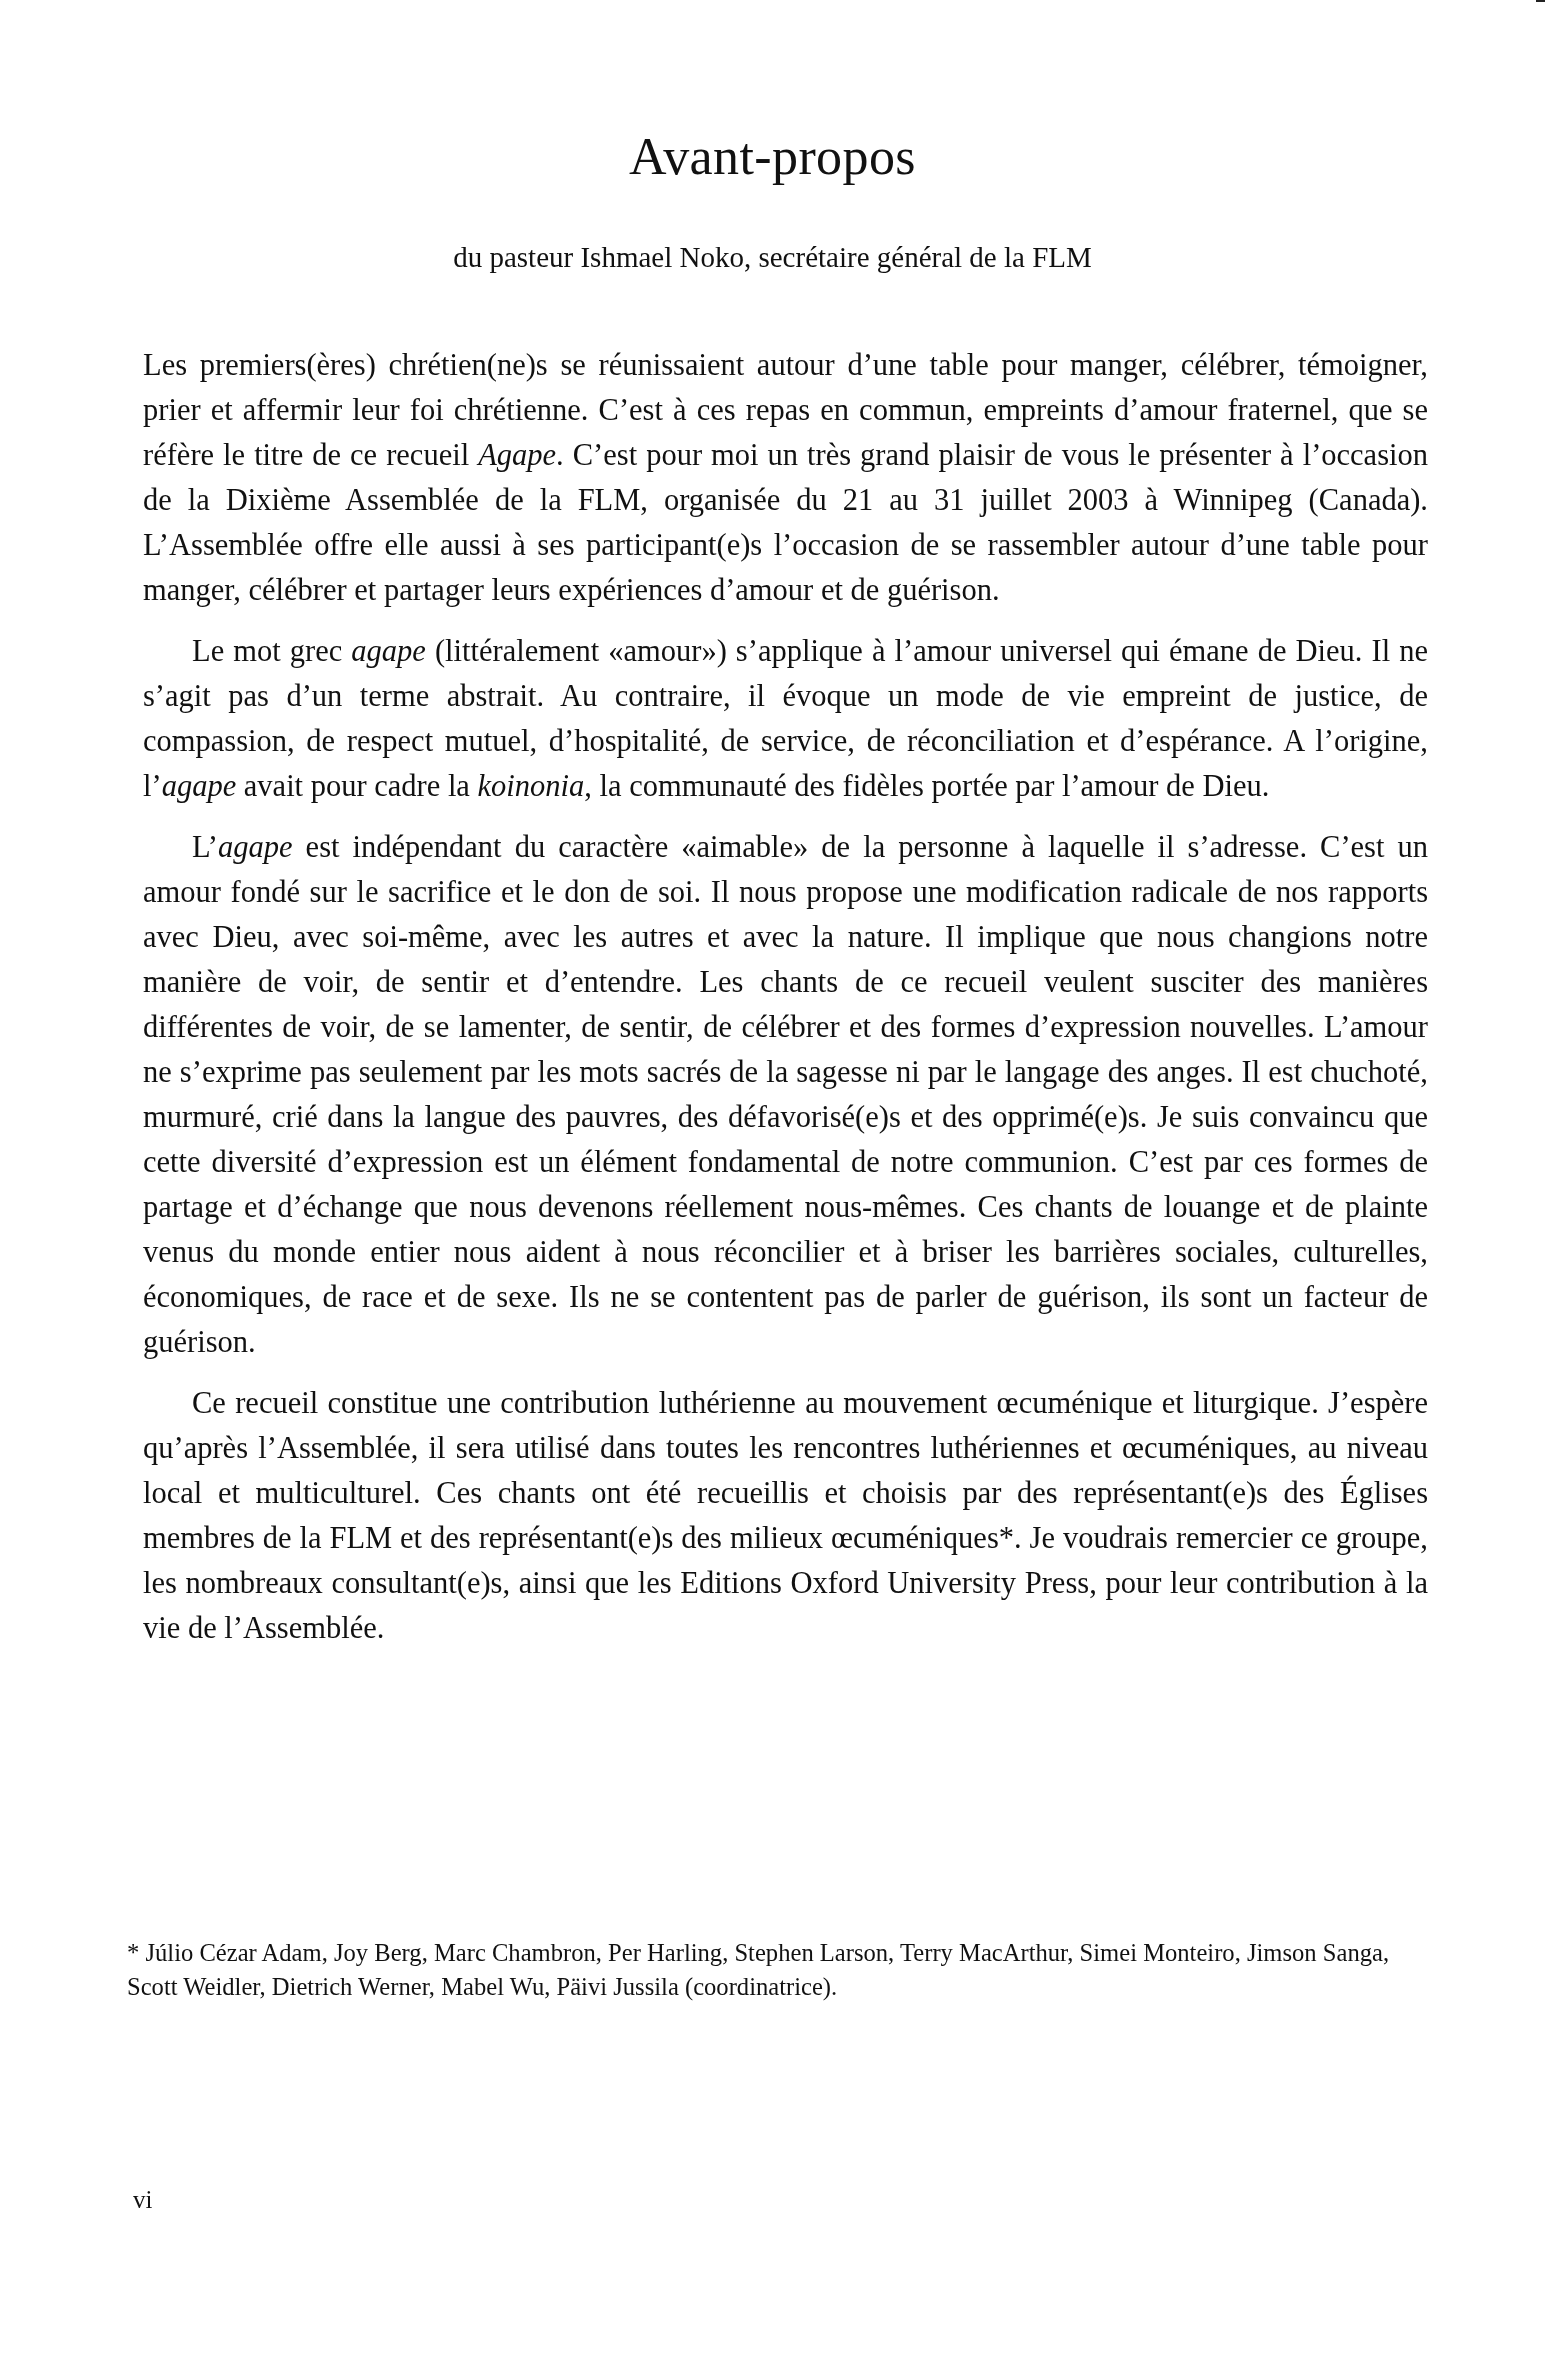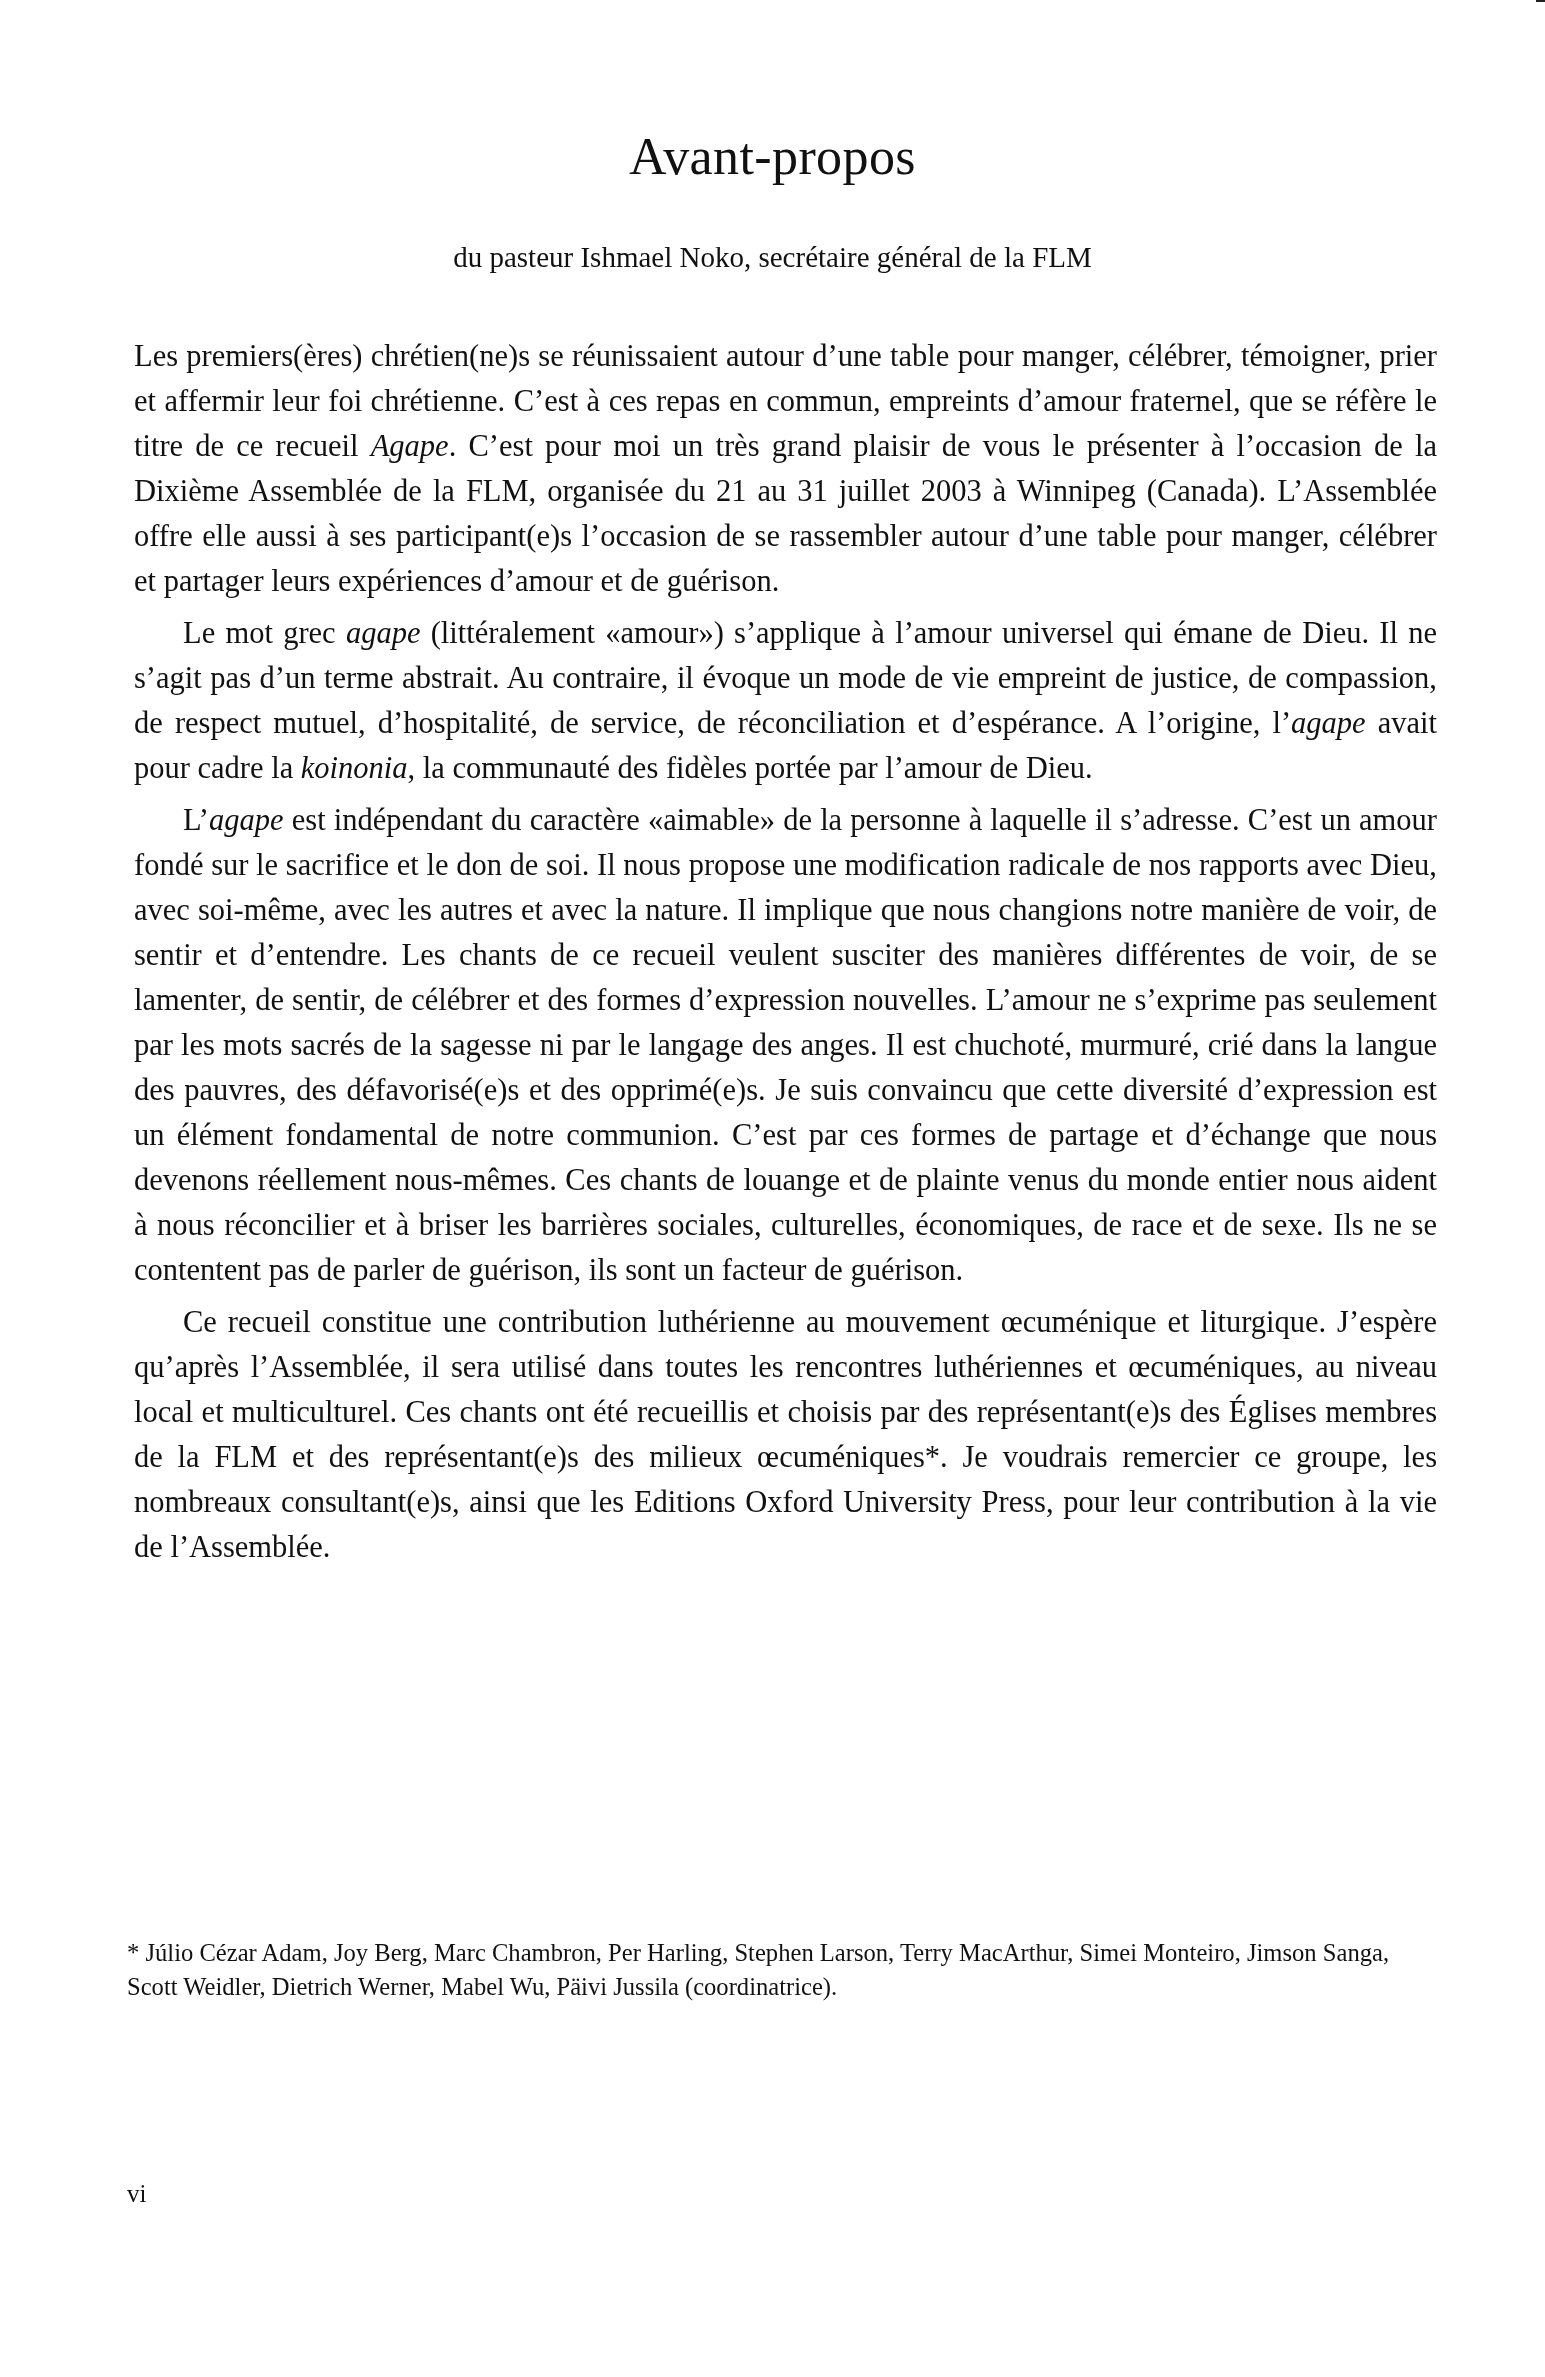--- a/index.html
+++ b/index.html
@@ -55,21 +55,21 @@
       position: absolute;
       left: 127px;
       top: 327px;
       width: 1317px;
       font-size: 30.5px;
       line-height: 45px;
       text-align: justify;
       hyphens: none;
     }
     .body-text p {
-      margin: 7px;
+      margin: 16px;
       text-indent: 49px;
     }
     .body-text p.first {
       text-indent: 0;
     }
     .body-text em {
       font-style: italic;
     }
     .footnote {
       position: absolute;
@@ -80,21 +80,21 @@
       line-height: 34px;
       text-align: left;
       margin: 0;
     }
     .page-number {
       position: absolute;
       left: 119px;
       top: 2170px;
       font-size: 25px;
       line-height: 32px;
-      margin: 8px;
+      margin: 14px;
     }
   </style>
 </head>
 <body>
 
 <div class="page">
   <div class="corner-mark"></div>
 
   <h1 class="title">Avant-propos</h1>
   <p class="byline">du pasteur Ishmael Noko, secrétaire général de la FLM</p>

